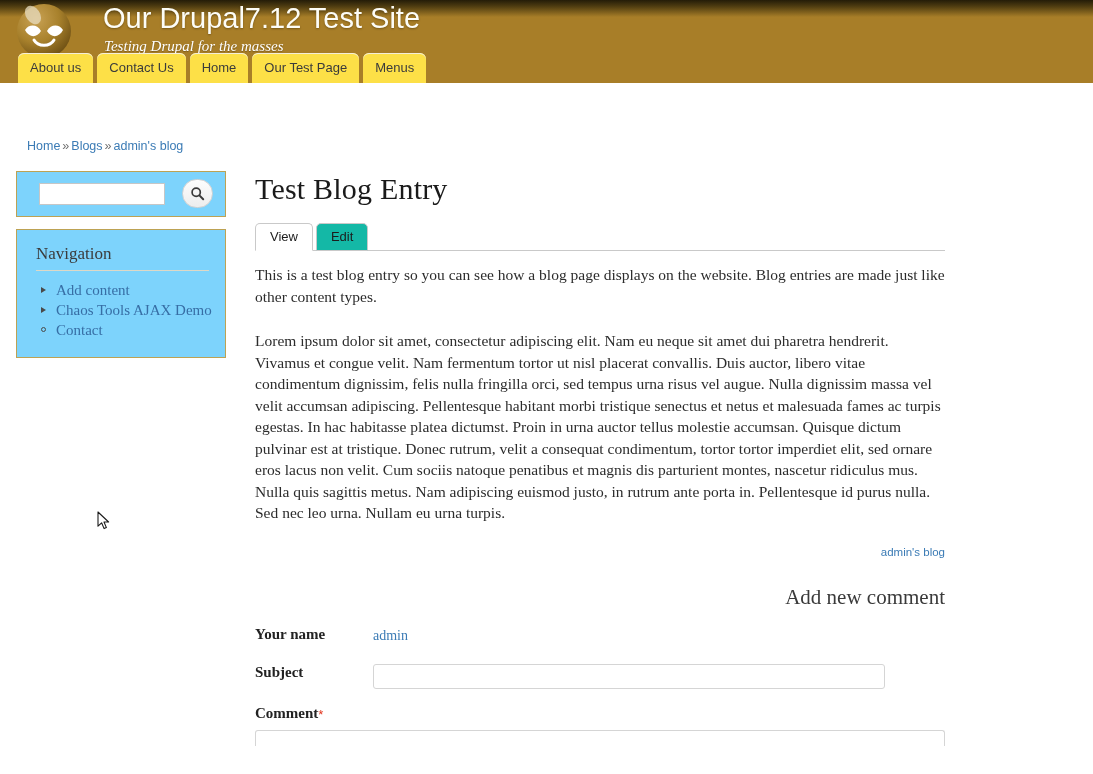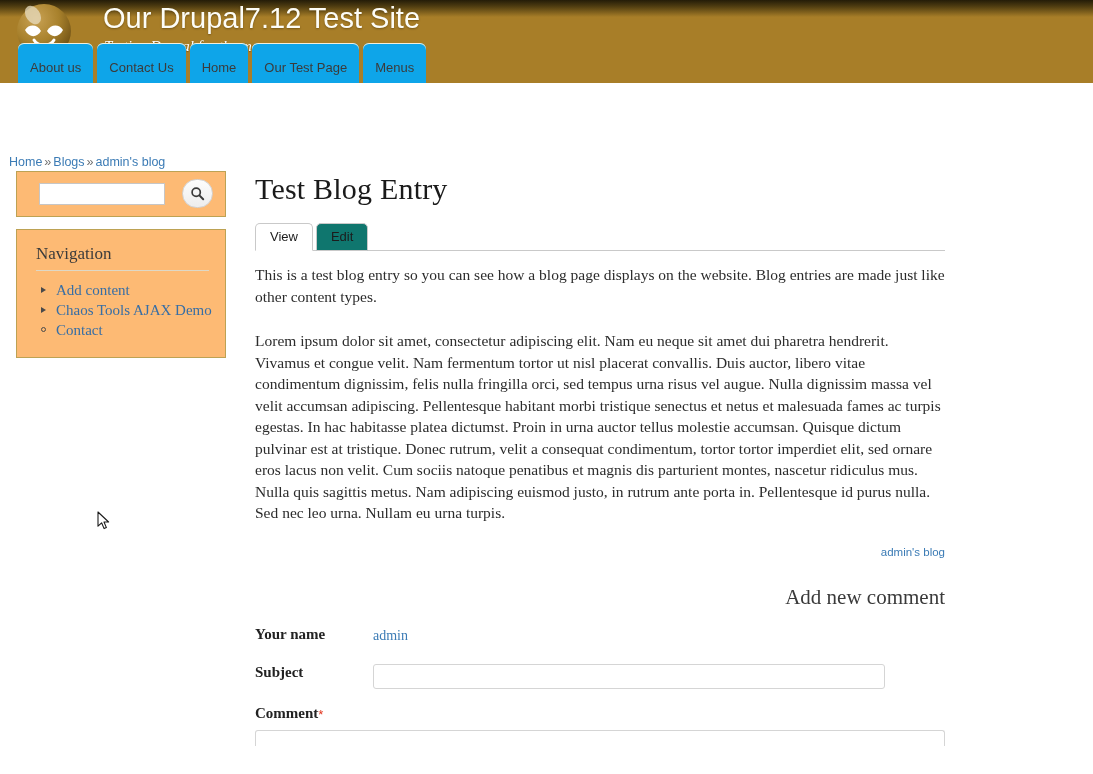--- a/index.html
+++ b/index.html
@@ -55,66 +55,65 @@
   
   #main-menu {
     position: absolute;
     left: 18px; bottom: 0;
     height: 30px;
     display: flex;
     align-items: flex-end;
     gap: 4px;
   }
   .menu-tab {
-    background: #0ea5e9;
+    background: #fde047;
     color: #3b3b3b;
     font-size: 13px;
-    padding: 16px 12px 7px 12px;
+    padding: 6px 12px 7px 12px;
     border-radius: 6px 6px 0 0;
     line-height: 17px;
     text-decoration: none;
     white-space: nowrap;
     box-shadow: inset 0 1px 0 #f4eeda;
     cursor: pointer;
   }
 
   
   #page {
     position: relative;
     width: 1093px;
     height: 691px;
     background: #fff;
   }
 
   #breadcrumb {
     position: absolute;
-    left: 9px; top: 56px;
+    left: 27px; top: 56px;
     font-size: 12.5px;
     color: #5c5c5c;
     white-space: nowrap;
-    margin-top: 16px;
   }
   #breadcrumb a {
     color: #3b7bb5;
     text-decoration: none;
   }
   #breadcrumb .sep {
     color: #6f6f6f;
     padding: 0 2px;
   }
 
   
   #sidebar {
     position: absolute;
     left: 16px; top: 88px;
     width: 210px;
   }
   .block {
     border: 1px solid #bda253;
-    background: #fdba74;
+    background: #7dd3fc;
     margin-bottom: 12px;
   }
   #search-block { height: 46px; position: relative; }
   #search-input {
     position: absolute;
     left: 22px; top: 11px;
     width: 126px; height: 22px;
     border: 1px solid #c6c6c6;
     background: #fff;
     font-size: 12px;
@@ -214,21 +213,21 @@
   }
   .ctab {
     font-size: 13px;
     color: #1c1c1c;
     padding: 5px 14px 5px 14px;
     line-height: 16px;
     border: 1px solid #c9c9c9;
     border-radius: 5px 5px 0 0;
     text-decoration: none;
     cursor: pointer;
-    background: #0f766e;
+    background: #14b8a6;
   }
   .ctab.active {
     background: #ffffff;
     border-bottom-color: #ffffff;
   }
 
   #submitted {
     margin-top: 16px;
     font-size: 12.5px;
     color: #6b6b6b;

